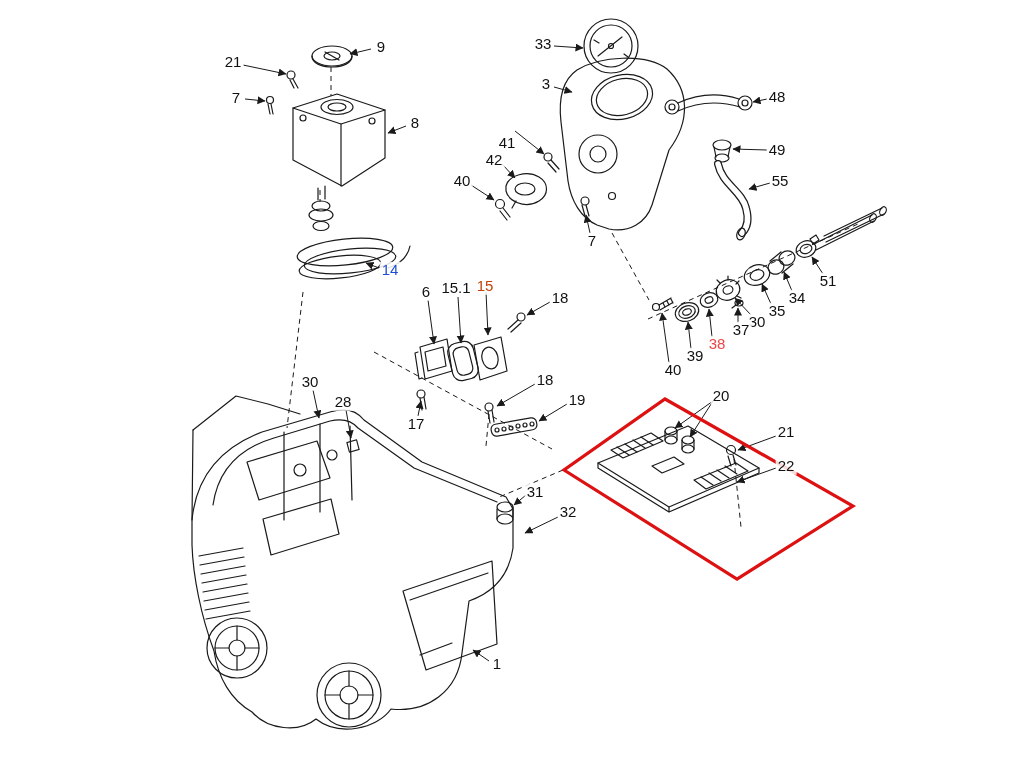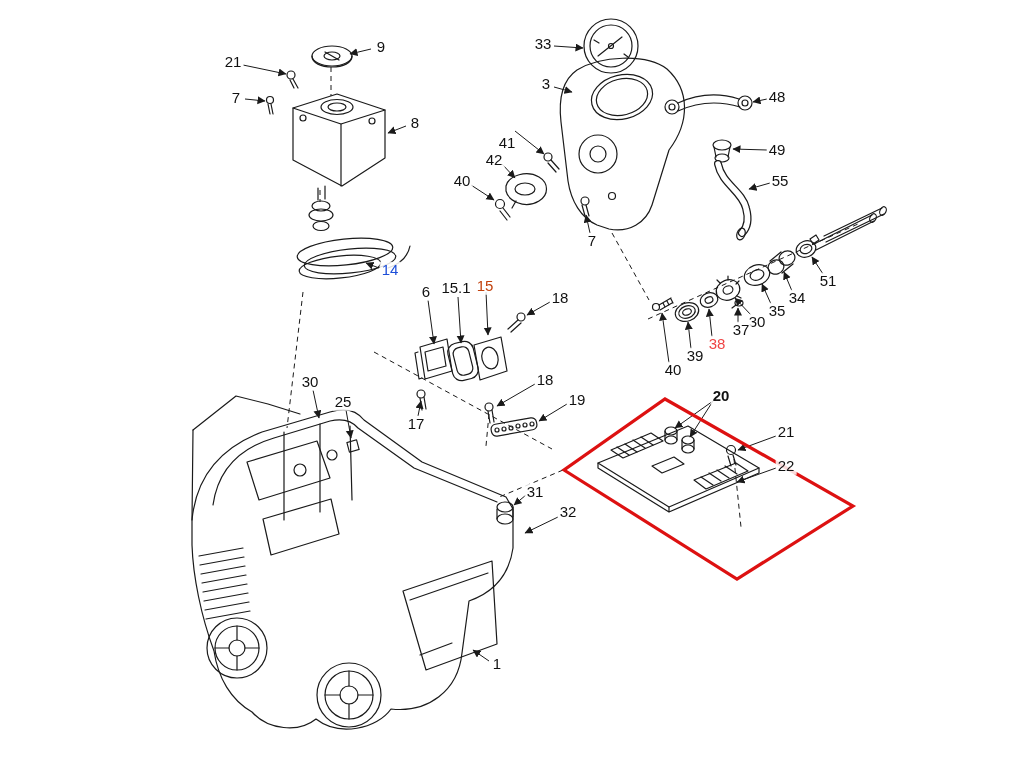--- a/index.html
+++ b/index.html
@@ -350,21 +350,21 @@
       <div class="part-label" style="left: 695px; top: 356px; color: rgb(17, 17, 17);">39</div>
       <div class="part-label" style="left: 673px; top: 370px; color: rgb(17, 17, 17);">40</div>
       <div class="part-label" style="left: 426px; top: 292px; color: rgb(17, 17, 17);">6</div>
       <div class="part-label" style="left: 456px; top: 288px; color: rgb(17, 17, 17);">15.1</div>
       <div class="part-label" style="left: 485px; top: 286px; color: #c2410c;">15</div>
       <div class="part-label" style="left: 560px; top: 298px; color: rgb(17, 17, 17);">18</div>
       <div class="part-label" style="left: 416px; top: 424px; color: rgb(17, 17, 17);">17</div>
       <div class="part-label" style="left: 545px; top: 380px; color: rgb(17, 17, 17);">18</div>
       <div class="part-label" style="left: 577px; top: 400px; color: rgb(17, 17, 17);">19</div>
       <div class="part-label" style="left: 310px; top: 382px; color: rgb(17, 17, 17);">30</div>
-      <div class="part-label" style="left: 343px; top: 402px; color: rgb(17, 17, 17);">25</div>
-      <div class="part-label" style="left: 721px; top: 396px; color: rgb(17, 17, 17); font-weight: bold;">20</div>
+      <div class="part-label" style="left: 343px; top: 402px; color: rgb(17, 17, 17);">28</div>
+      <div class="part-label" style="left: 721px; top: 396px; color: rgb(17, 17, 17);">20</div>
       <div class="part-label" style="left: 786px; top: 432px; color: rgb(17, 17, 17);">21</div>
       <div class="part-label" style="left: 786px; top: 466px; color: rgb(17, 17, 17);">22</div>
       <div class="part-label" style="left: 535px; top: 492px; color: rgb(17, 17, 17);">31</div>
       <div class="part-label" style="left: 568px; top: 512px; color: rgb(17, 17, 17);">32</div>
       <div class="part-label" style="left: 497px; top: 664px; color: rgb(17, 17, 17);">1</div>
     </div>
 </div>
 
 </body></html>

